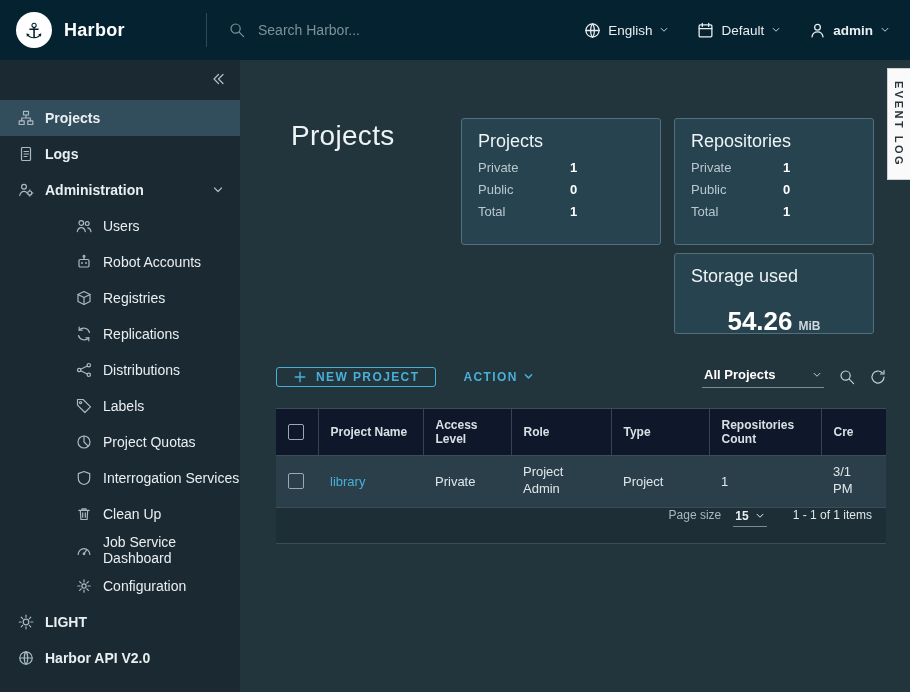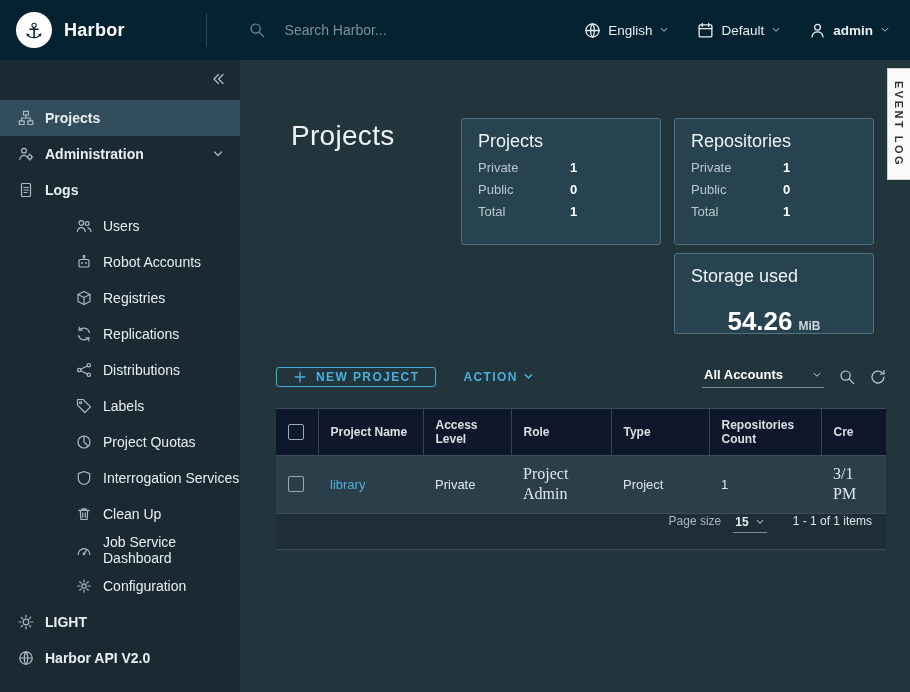--- a/index.html
+++ b/index.html
@@ -9,21 +9,21 @@
 
   svg.ic { stroke:currentColor; fill:none; stroke-width:1.2; stroke-linecap:round; stroke-linejoin:round; flex-shrink:0; display:block; }
 
   
   header { height:60px; background:#04222f; display:flex; align-items:center; flex-shrink:0; }
   .brand { display:flex; align-items:center; gap:12px; width:206px; padding-left:16px; height:100%; cursor:pointer; }
   .brand-divider { width:1px; height:34px; background:rgba(255,255,255,.18); }
   .logo { width:36px; height:36px; border-radius:50%; background:#ffffff; color:#04222f;
     display:flex; align-items:center; justify-content:center; font-size:21px; line-height:1; }
   .brand-name { font-size:18px; font-weight:bold; color:#fff; letter-spacing:.3px; }
-  .hdr-search { flex:1; display:flex; align-items:center; gap:20px; padding-left:22px; color:#7e909a;justify-content:center; }
+  .hdr-search { flex:1; display:flex; align-items:center; gap:13px; padding-left:22px; color:#7e909a; }
   .hdr-search input { background:transparent; border:none; outline:none; color:#e9ecef; font-size:14px; width:280px; }
   .hdr-search input::placeholder { color:#7e909a; }
   .hdr-right { display:flex; align-items:center; gap:28px; padding-right:20px; }
   .hdr-item { display:flex; align-items:center; gap:7px; font-size:13.5px; color:#e9eef1; cursor:pointer; }
   .hdr-item.user { font-weight:bold; }
   .caret { color:#c3ced4; }
 
   
   .shell { flex:1; display:flex; min-height:0; position:relative; }
 
@@ -71,21 +71,21 @@
   .tool-icon { color:#c3ced4; cursor:pointer; display:flex; }
 
   
   .dg-wrap { margin-top:20px; width:610px; overflow:hidden; border-top:1px solid #3c4d55; }
   table { border-collapse:collapse; width:665px; table-layout:fixed; }
   thead th { background:#0f172a; font-size:12px; font-weight:bold; color:#d8e0e4; text-align:left;
     padding:7px 12px; height:46px; vertical-align:middle; border-bottom:1px solid #3c4d55; border-right:1px solid #34454d; }
   thead th:last-child { border-right:none; }
   tbody td { background:#2a3f49; font-size:13px; color:#dfe7ea; padding:8px 12px; height:52px;
     border-bottom:1px solid #3c4d55; vertical-align:middle; }
-  td.small-wrap { font-size:16px; line-height:1.3;font-family:Liberation Serif, serif; }
+  td.small-wrap { font-size:13px; line-height:1.3; }
   .col-check { width:42px; }
   .col-name { width:105px; }
   .col-access { width:88px; }
   .col-role { width:100px; }
   .col-type { width:98px; }
   .col-repos { width:112px; }
   .col-created { width:120px; }
   a.proj-link { color:#49afd9; text-decoration:none; cursor:pointer; }
   input[type="checkbox"] { appearance:none; -webkit-appearance:none; width:16px; height:16px;
     border:1px solid #9aa9b0; border-radius:2px; background:transparent; cursor:pointer; display:block; }
@@ -191,41 +191,41 @@
                 <rect x="1.2" y="10.9" width="5" height="3.6"></rect>
                 <rect x="9.8" y="10.9" width="5" height="3.6"></rect>
                 <path d="M8 5v3M3.7 10.9V8h8.6v2.9"></path>
               </svg>
           </span>
           <span>Projects</span>
         </div>
         <div class="nav-item top">
           <span>
             <svg class="ic" width="16" height="16" viewBox="0 0 16 16">
+                <rect x="3.5" y="1.5" width="9" height="13" rx="1"></rect>
+                <path d="M6 5.5h4.5M6 8h4.5M6 10.5h3"></path>
+              </svg>
+          </span>
+          <span>Logs</span>
+        </div>
+        <div class="nav-item top">
+          <span>
+            <svg class="ic" width="16" height="16" viewBox="0 0 16 16">
                 <circle cx="6" cy="4.8" r="2.4"></circle>
                 <path d="M1.8 13.5c.5-2.8 2.3-4.2 4.2-4.2 1 0 1.9.3 2.6 1"></path>
                 <circle cx="11.8" cy="11" r="2"></circle>
                 <path d="M11.8 7.9v1.1M11.8 13v1.1M8.7 11h1.1M13.8 11h1.1"></path>
               </svg>
           </span>
           <span>Administration</span>
           <span class="nav-caret">
             <svg class="ic" width="12" height="12" viewBox="0 0 12 12">
                 <path d="M2.5 4l3.5 3.5L9.5 4"></path>
               </svg>
           </span>
-        </div>
-        <div class="nav-item top">
-          <span>
-            <svg class="ic" width="16" height="16" viewBox="0 0 16 16">
-                <rect x="3.5" y="1.5" width="9" height="13" rx="1"></rect>
-                <path d="M6 5.5h4.5M6 8h4.5M6 10.5h3"></path>
-              </svg>
-          </span>
-          <span>Logs</span>
         </div>
 
         <div class="nav-item child">
           <span>
             <svg class="ic" width="16" height="16" viewBox="0 0 16 16">
                 <circle cx="5.3" cy="5" r="2.3"></circle>
                 <path d="M1.3 13.6c.5-2.6 2.1-4 4-4s3.5 1.4 4 4"></path>
                 <circle cx="11.2" cy="5.6" r="1.9"></circle>
                 <path d="M11.8 9.8c1.7.3 2.9 1.6 3.2 3.8"></path>
               </svg>
@@ -411,21 +411,21 @@
         <button class="action-btn">
           <span>ACTION</span>
           <span>
             <svg class="ic" width="11" height="11" viewBox="0 0 12 12" style="stroke-width:1.6">
                 <path d="M2.5 4l3.5 3.5L9.5 4"></path>
               </svg>
           </span>
         </button>
         <div class="toolbar-right">
           <div class="filter-select">
-            <span>All Accounts</span>
+            <span>All Projects</span>
             <span class="caret">
               <svg class="ic" width="10" height="10" viewBox="0 0 12 12">
                   <path d="M2.5 4l3.5 3.5L9.5 4"></path>
                 </svg>
             </span>
           </div>
           <span class="tool-icon">
             <svg class="ic" width="16" height="16" viewBox="0 0 16 16">
                 <circle cx="6.6" cy="6.6" r="4.6"></circle>
                 <path d="M10.2 10.2L14.6 14.6"></path>

